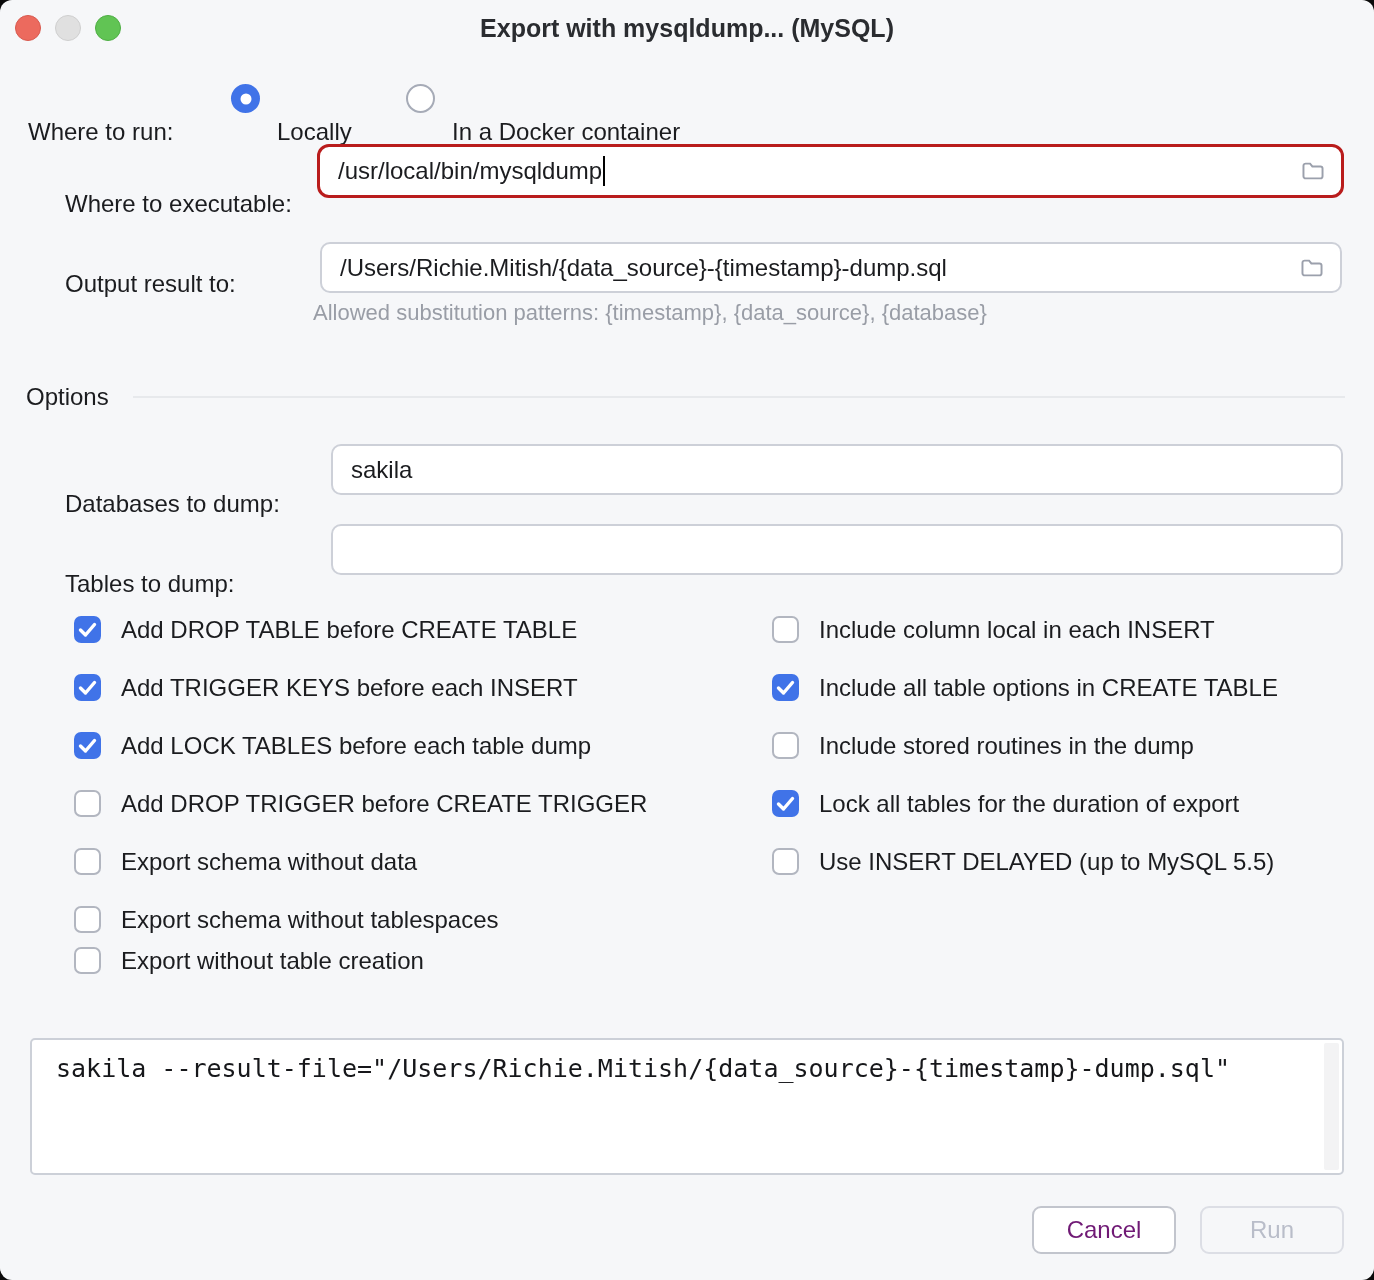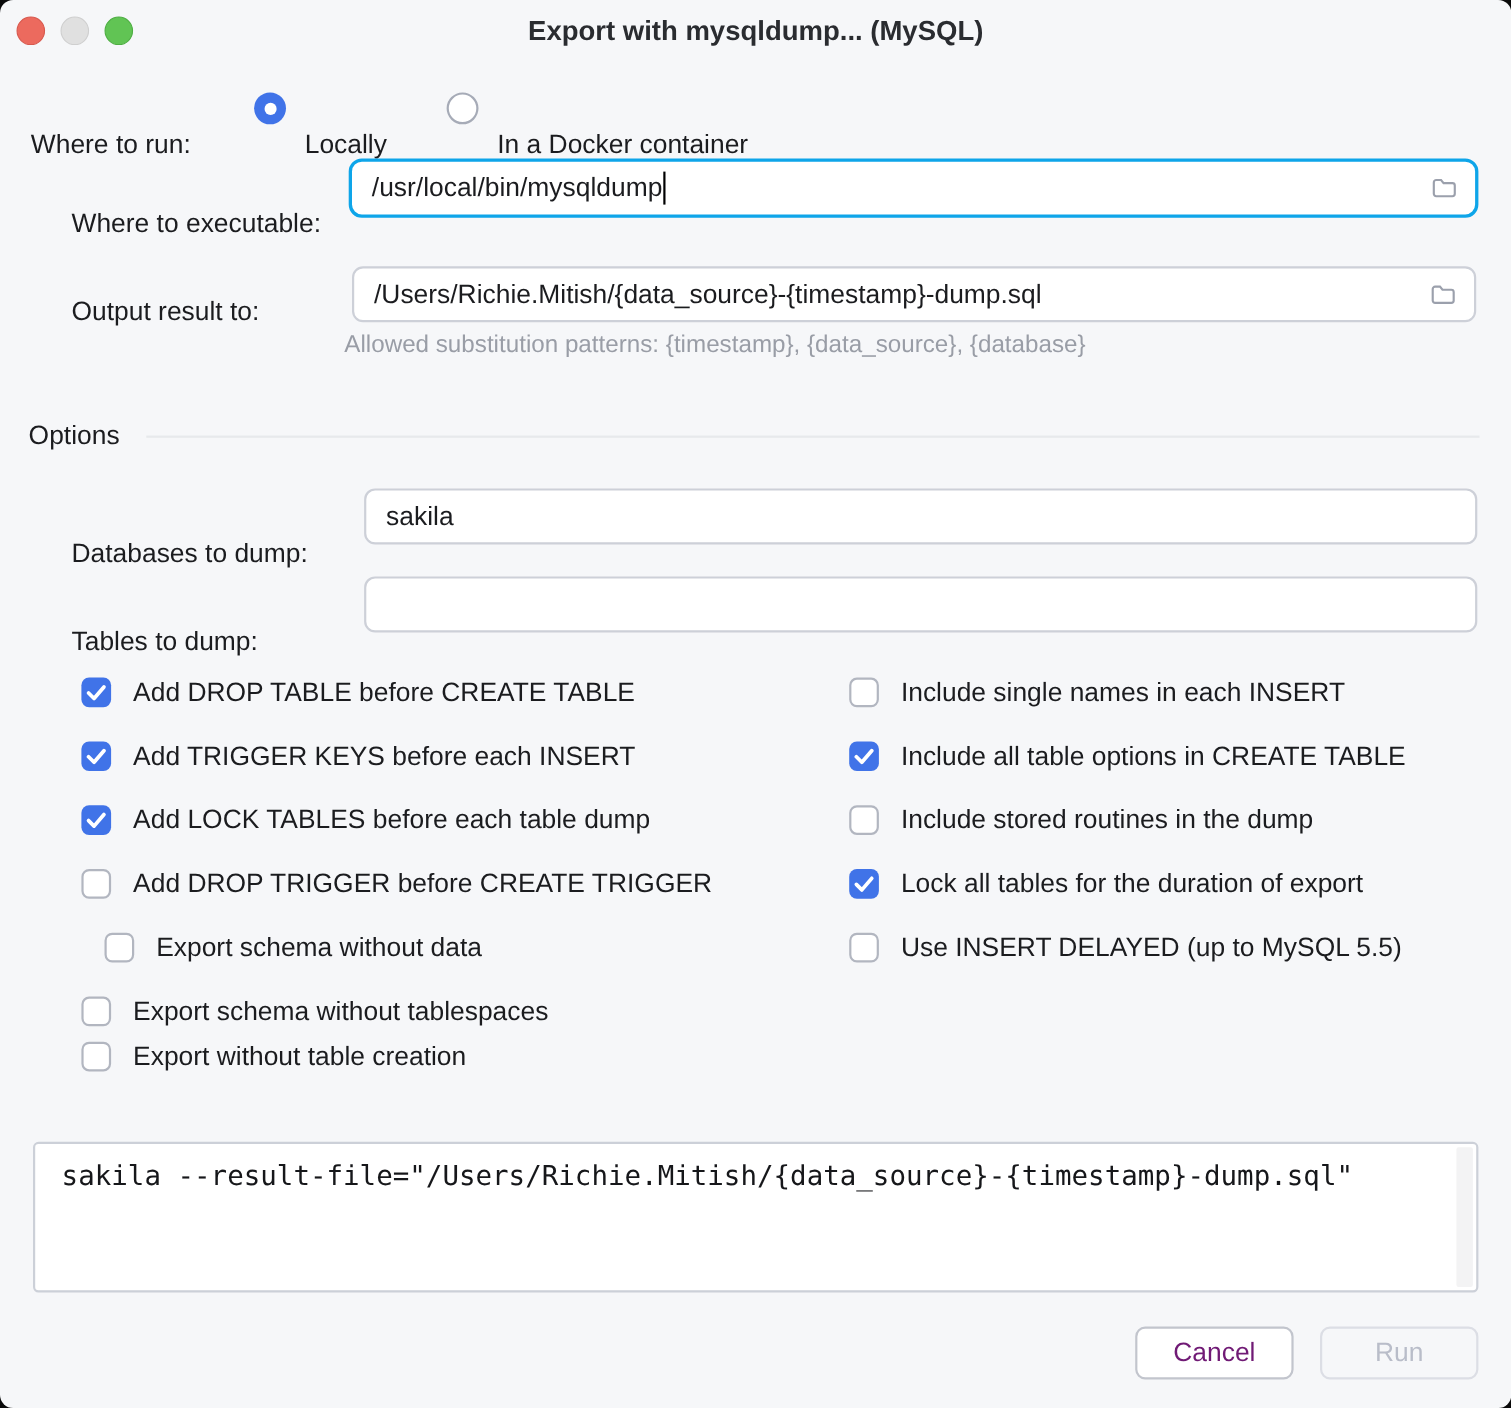--- a/index.html
+++ b/index.html
@@ -43,21 +43,21 @@
     transform: translate(-50%, -50%);
   }
 
   
   .field {
     position: absolute; background: #ffffff;
     border: 2px solid #cdd0d8; border-radius: 10px;
     display: flex; align-items: center;
     font-size: 24px; padding: 0 52px 0 18px; white-space: nowrap; overflow: hidden;
   }
-  .field.focused { border: 3px solid #0ea5e9; border-radius: 12px; }
+  .field.focused { border: 3px solid #b91c1c; border-radius: 12px; }
   .caret { display: inline-block; width: 2px; height: 30px; background: #000; margin-left: 1px; vertical-align: middle; }
   .folder-btn {
     position: absolute; right: 14px; top: 50%; transform: translateY(-50%);
     width: 28px; height: 28px; display: flex; align-items: center; justify-content: center;
   }
   .folder-btn svg { stroke: #9ba0ac; fill: none; stroke-width: 1.8; }
 
   .hint { position: absolute; font-size: 22px; color: #999da6; white-space: nowrap; }
 
   
@@ -176,36 +176,36 @@
         <svg width="27" height="27" viewBox="0 0 27 27">
           <polyline points="6.5,14 11.5,19 20.5,8.5" fill="none" stroke="#fff" stroke-width="3.4" stroke-linecap="round" stroke-linejoin="round"></polyline>
         </svg>
       </span>
     <span class="cb-label">Add LOCK TABLES before each table dump</span>
   </div>
   <div class="cbrow" style="left:74px; top:789px;">
     <span class="checkbox"></span>
     <span class="cb-label">Add DROP TRIGGER before CREATE TRIGGER</span>
   </div>
-  <div class="cbrow" style="left:74px; top:847px;margin-left:21px;">
+  <div class="cbrow" style="left:74px; top:847px;">
     <span class="checkbox"></span>
     <span class="cb-label">Export schema without data</span>
   </div>
   <div class="cbrow" style="left:74px; top:905px;">
     <span class="checkbox"></span>
     <span class="cb-label">Export schema without tablespaces</span>
   </div>
   <div class="cbrow" style="left:74px; top:946px;">
     <span class="checkbox"></span>
     <span class="cb-label">Export without table creation</span>
   </div>
 
   <div class="cbrow" style="left:772px; top:615px;">
     <span class="checkbox"></span>
-    <span class="cb-label">Include single names in each INSERT</span>
+    <span class="cb-label">Include column local in each INSERT</span>
   </div>
   <div class="cbrow" style="left:772px; top:673px;">
     <span class="checkbox checked">
         <svg width="27" height="27" viewBox="0 0 27 27">
           <polyline points="6.5,14 11.5,19 20.5,8.5" fill="none" stroke="#fff" stroke-width="3.4" stroke-linecap="round" stroke-linejoin="round"></polyline>
         </svg>
       </span>
     <span class="cb-label">Include all table options in CREATE TABLE</span>
   </div>
   <div class="cbrow" style="left:772px; top:731px;">

